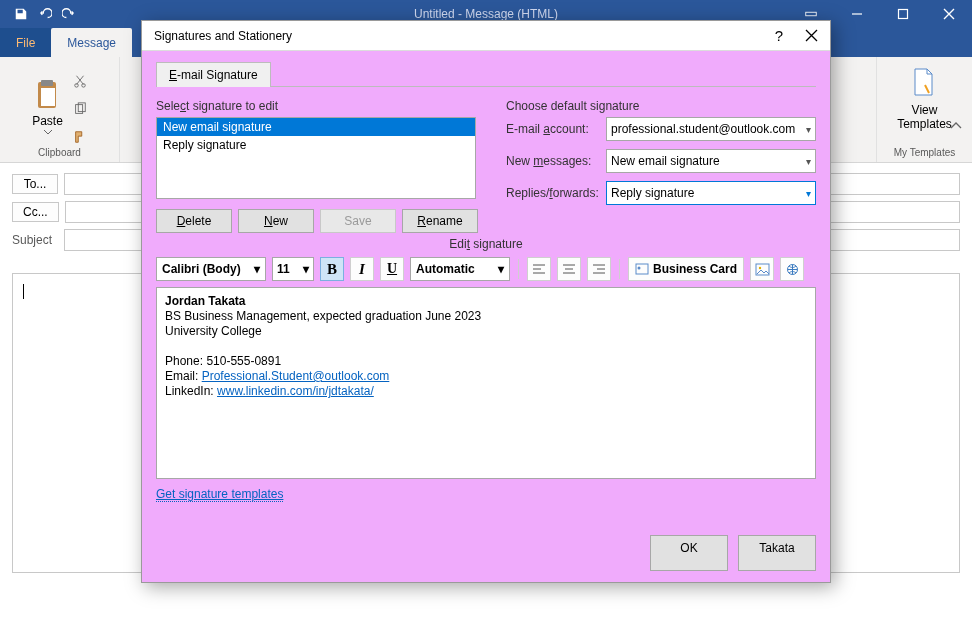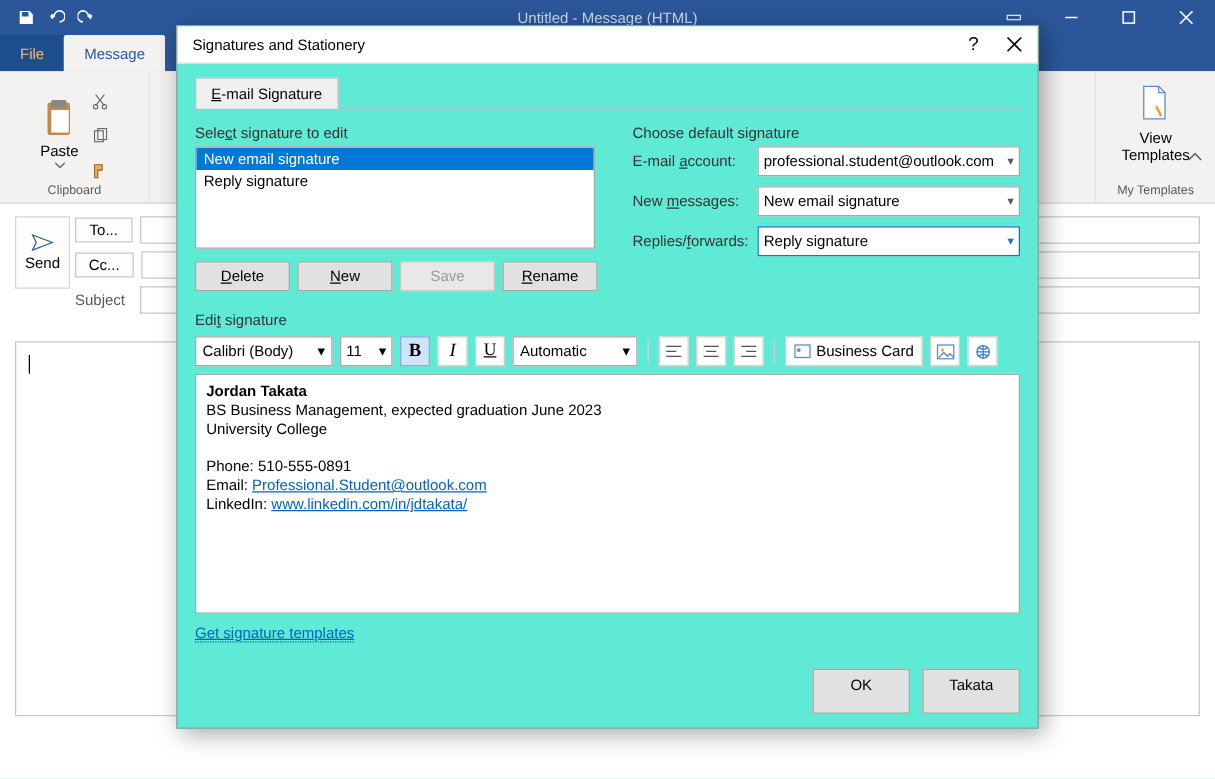--- a/index.html
+++ b/index.html
@@ -32,21 +32,21 @@
 
 .compose { padding: 10px 12px; }
 .compose-row { display:flex; align-items:center; gap:6px; margin-bottom:6px;}
 .send-box { width:44px; height:58px; border:1px solid #d6d6d6; display:flex; flex-direction:column; align-items:center; justify-content:center; gap:2px; margin-right:4px; cursor:pointer; background:#fdfdfd;}
 .hdr-btn { border:1px solid #c8c8c8; background:#fdfdfd; padding: 2px 10px; min-width:46px; text-align:center; cursor:pointer;}
 .hdr-input { flex:1; height:22px; border:1px solid #c8c8c8; background:#fff; padding:2px 4px;}
 .hdr-label { width:46px; color:#595959;}
 .body-area { margin: 6px 12px 12px 12px; border:1px solid #c8c8c8; height:300px; background:#fff; padding:10px; }
 
 
-.dialog { position:absolute; left:141px; top:20px; width:690px; height:563px; background:#5eead4; border:1px solid #9a9a9a; box-shadow: 4px 4px 18px rgba(0,0,0,0.35); display:flex; flex-direction:column;}
+.dialog { position:absolute; left:141px; top:20px; width:690px; height:563px; background:#f0abfc; border:1px solid #9a9a9a; box-shadow: 4px 4px 18px rgba(0,0,0,0.35); display:flex; flex-direction:column;}
 .dlg-title { height:30px; display:flex; align-items:center; justify-content:space-between; padding: 0 8px 0 12px; background:#fff; border-bottom:1px solid #dcdcdc;}
 .dlg-title-right { display:flex; gap:14px; align-items:center;}
 .dlg-close { cursor:pointer; font-size:15px; padding:2px 4px;}
 .dlg-body { flex:1; padding: 10px 14px 0 14px; display:flex; flex-direction:column;}
 .dlg-tabbar { display:flex; border-bottom:1px solid #bcbcbc; }
 .dlg-tab { padding:5px 12px; border:1px solid transparent; border-bottom:none; cursor:pointer; color:#333;}
 .dlg-tab.active { background:#f0f0f0; border-color:#bcbcbc; position:relative; top:1px; color:#000;}
 .dlg-tab .ul { text-decoration: underline; }
 .dlg-columns { display:flex; gap:22px; margin-top:12px;}
 .col { flex:1; }
@@ -56,22 +56,22 @@
 .siglist-item.selected { background:#0078d7; color:#fff;}
 .btnrow { display:flex; gap:6px; margin-top:10px;}
 .dbtn { width:76px; height:24px; border:1px solid #a7a7a7; background:#e1e1e1; cursor:pointer; text-align:center; line-height:22px;}
 .dbtn.disabled { color:#9a9a9a; background:#e8e8e8; border-color:#c8c8c8; cursor:default;}
 .formrow { display:flex; align-items:center; gap:8px; margin-bottom:8px;}
 .formrow label { width:92px; color:#333;}
 .formrow label .ul { text-decoration: underline;}
 .sel { flex:1; height:24px; border:1px solid #a7a7a7; background:#fff; display:flex; align-items:center; justify-content:space-between; padding:0 4px; cursor:pointer;}
 .sel.highlight { border-color:#0078d7;}
 .sel .caret { color:#555; font-size:10px;}
-.edit-label { margin-top:16px; color:#333;}
-.toolbar { display:flex; align-items:center; gap:6px; margin-top:6px;}
+.edit-label { margin-top:4px; color:#333;text-align:center;}
+.toolbar { display:flex; align-items:center; gap:6px; margin-top:6px;font-weight:bold;}
 .font-sel { width:110px; height:24px; border:1px solid #a7a7a7; background:#fff; display:flex; align-items:center; justify-content:space-between; padding:0 5px; cursor:pointer;}
 .size-sel { width:42px; height:24px; border:1px solid #a7a7a7; background:#fff; display:flex; align-items:center; justify-content:space-between; padding:0 4px; cursor:pointer;}
 .tbtn { width:24px; height:24px; border:1px solid #cfcfcf; background:#fdfdfd; display:flex; align-items:center; justify-content:center; cursor:pointer;}
 .tbtn.active { background:#cfe4f7; border-color:#7bb0e0;}
 .color-sel { width:100px; height:24px; border:1px solid #a7a7a7; background:#fff; display:flex; align-items:center; justify-content:space-between; padding:0 5px; cursor:pointer;}
 .tsep { width:1px; height:20px; background:#cfcfcf; margin:0 2px;}
 .bcard { height:24px; border:1px solid #cfcfcf; background:#fdfdfd; padding:0 6px; display:flex; gap:4px; align-items:center; cursor:pointer;}
 .sig-editor { margin-top:6px; height:192px; border:1px solid #a7a7a7; background:#fff; padding:6px 8px; overflow-y:scroll; font-family: Calibri, sans-serif; font-size:14.5px; line-height:1.25;}
 .sig-editor a { color:#0563c1; text-decoration: underline;}
 .getlink { margin-top:8px; color:#0563c1; text-decoration: underline; border-bottom:1px dotted #0563c1; display:inline-block; cursor:pointer;}
@@ -184,26 +184,20 @@
   </div>
   <div class="rib-collapse">
       <svg width="12" height="10">
         <path d="M1 7 L6 2 L11 7" fill="none" stroke="#666" stroke-width="1.3"></path>
       </svg>
     </div>
 </div>
 
 <div class="compose">
   <div style="display:flex;">
-    <div class="send-box">
-      <svg width="18" height="14" viewBox="0 0 18 14">
-          <path d="M1 1l16 6-16 6 3-6z" fill="none" stroke="#2b579a"></path>
-        </svg>
-      <span>Send</span>
-    </div>
     <div style="flex:1">
       <div class="compose-row">
         <div class="hdr-btn">To...</div>
         <input class="hdr-input" style="">
       </div>
       <div class="compose-row">
         <div class="hdr-btn">Cc...</div>
         <input class="hdr-input" style="">
       </div>
       <div class="compose-row">

